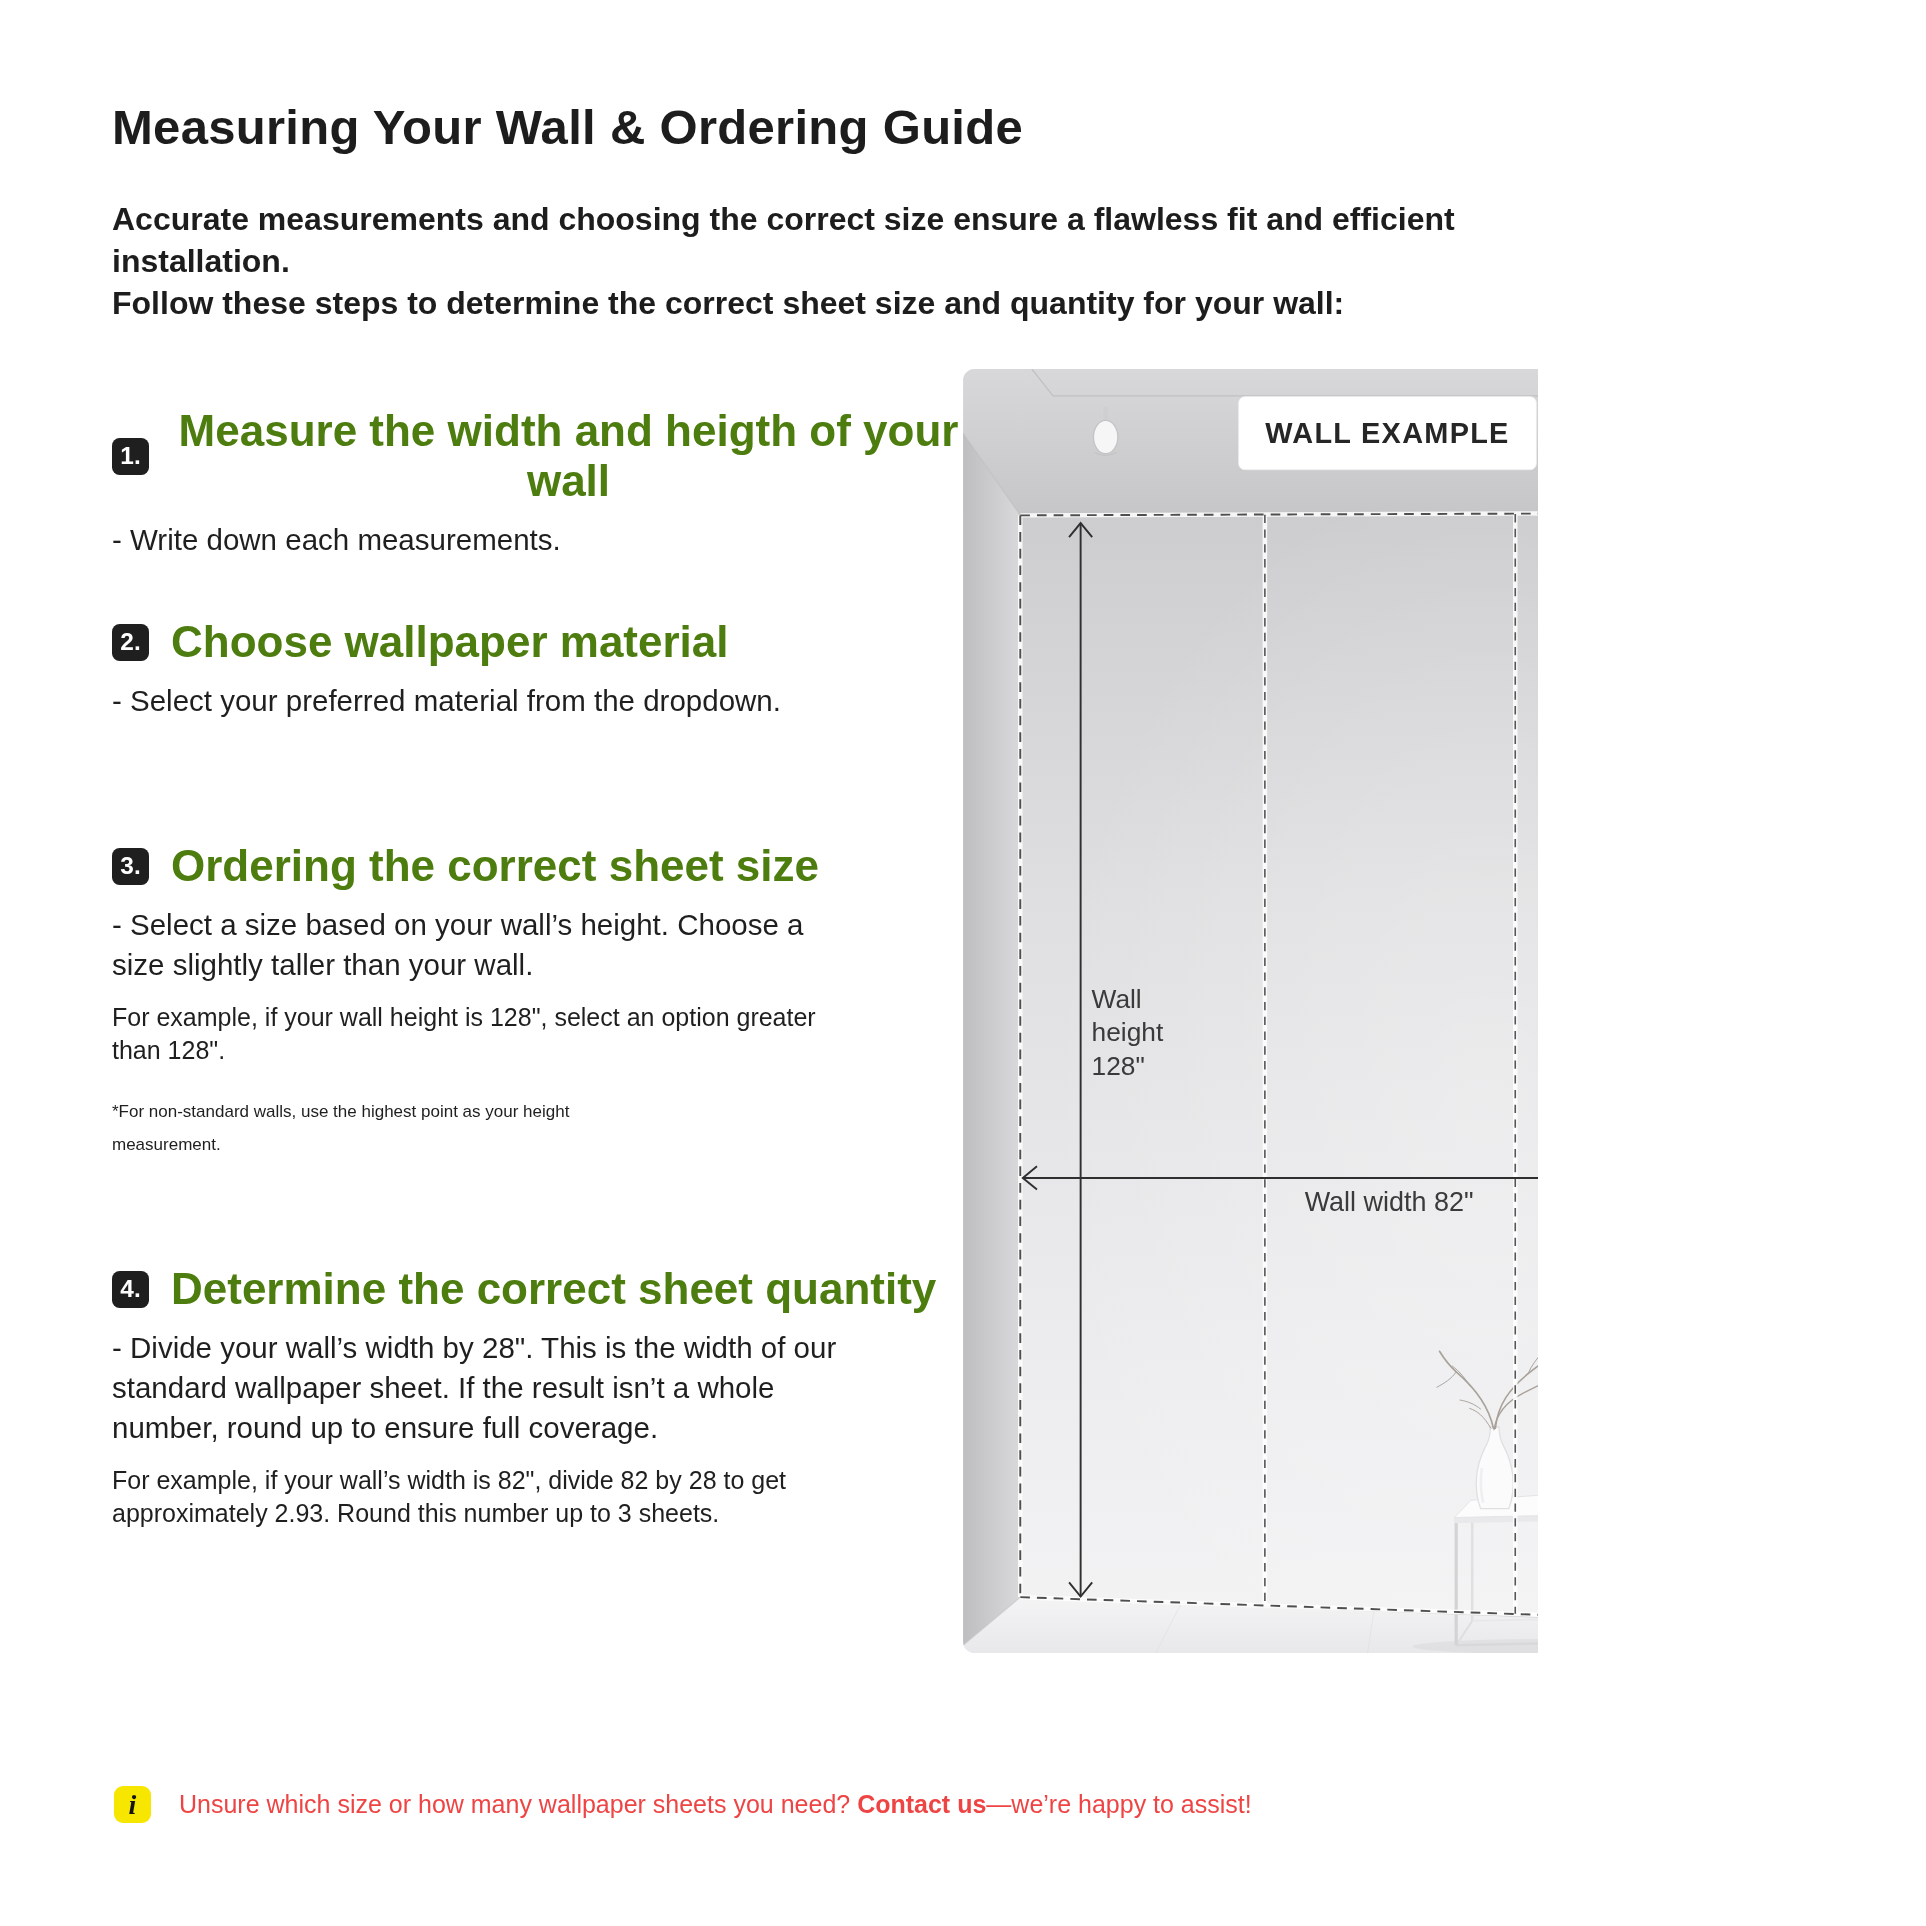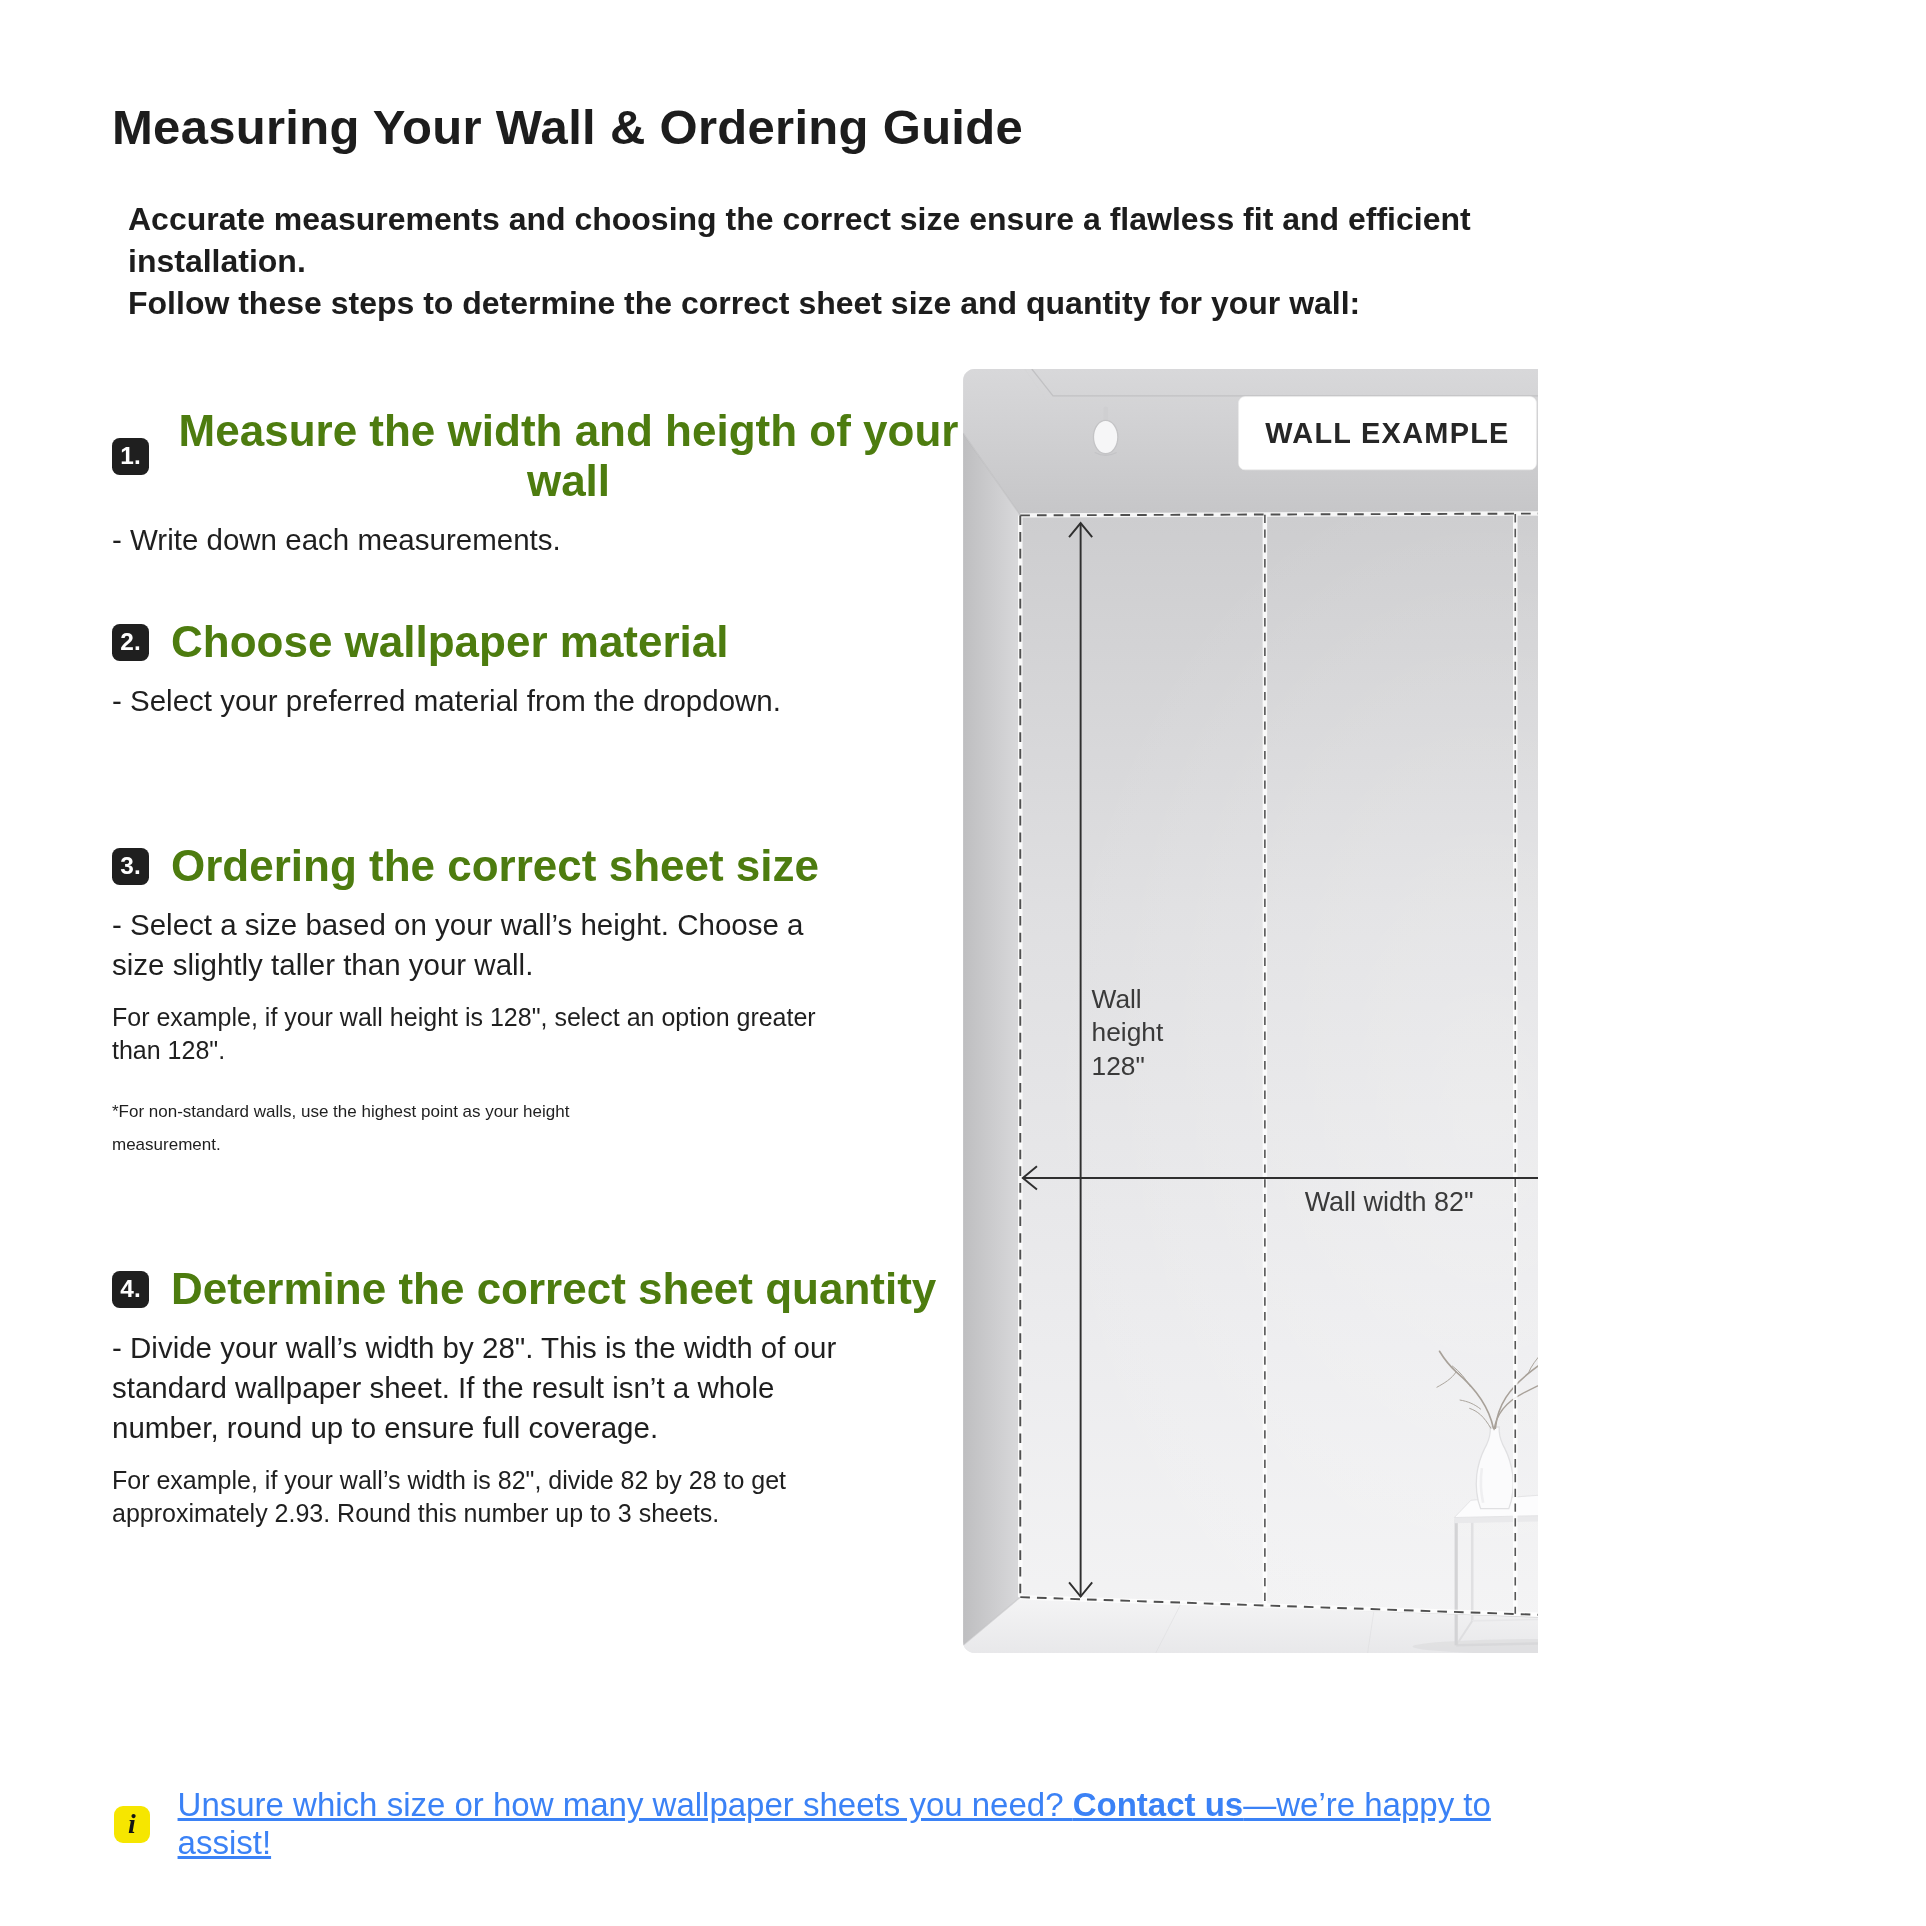--- a/index.html
+++ b/index.html
@@ -2,38 +2,38 @@
 <html style="font-size:10.3px"><head>
 <meta charset="utf-8">
 <style>
   html,body{margin:0;padding:0;background:#ffffff;}
   #page{position:relative;width:1538px;height:1926px;background:#ffffff;
         font-family:"Liberation Sans",sans-serif;color:#212121;overflow:hidden;}
   
   #title{position:absolute;left:112px;top:98px;font-size:49px;font-weight:700;
          letter-spacing:0.3px;line-height:58px;color:#1d1d1d;}
   #intro{position:absolute;left:112px;top:198px;font-size:32px;font-weight:600;
-         line-height:42px;color:#1d1d1d;margin-left:16px;}
+         line-height:42px;color:#1d1d1d;}
   .step{position:absolute;left:112px;width:854px;}
   .step-header{display:flex;align-items:center;gap:22px;}
   .badge{width:37px;height:37px;border-radius:7.7px;background:#1f1f1f;color:#ffffff;
          font-size:24.4px;font-weight:700;display:flex;align-items:center;justify-content:center;
          flex:0 0 37px;}
   .step-title{font-size:44px;font-weight:700;color:#4d7c0f;text-align:center;}
   .step-body{margin-top:13.5px;font-size:29.5px;font-weight:400;line-height:40px;color:#1f1f1f;}
   .step-example{margin-top:16.7px;font-size:25px;font-weight:400;line-height:33px;color:#1f1f1f;}
   .step-note{margin-top:28px;font-size:17px;font-weight:400;line-height:33px;color:#1f1f1f;}
   #step-1{top:406px;} #step-2{top:617px;} #step-3{top:841px;} #step-4{top:1264px;}
   
   #footer{position:absolute;left:114px;top:1786px;display:flex;align-items:center;gap:28px;}
   #info-icon{width:37px;height:37px;border-radius:9px;background:#f6e600;
              display:flex;align-items:center;justify-content:center;
              font-family:"Liberation Serif",serif;font-style:italic;font-weight:700;
              font-size:28px;color:#141414;}
-  #footer-text{font-size:33px;color:#3b82f6;text-decoration:underline;}
+  #footer-text{font-size:25px;color:#ef4444;}
   #footer-text b{font-weight:700;}
   
   #photo{position:absolute;left:963px;top:369px;width:849px;height:1284px;
          border-radius:11.6px;overflow:hidden;background:#e9e9ea;}
   #photo svg{display:block;}
 </style>
 </head>
 <body>
 
 <div id="page">

